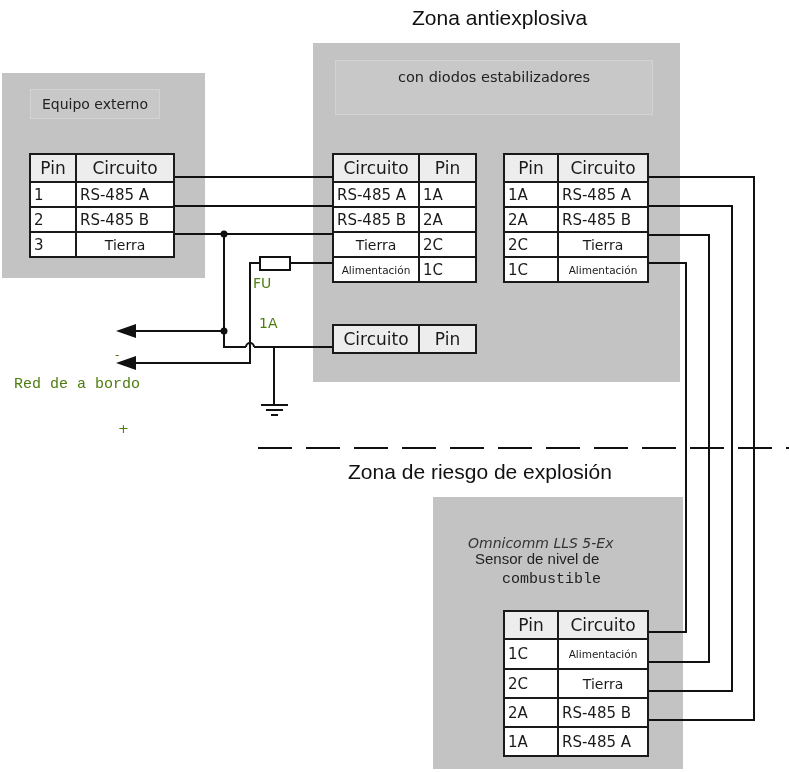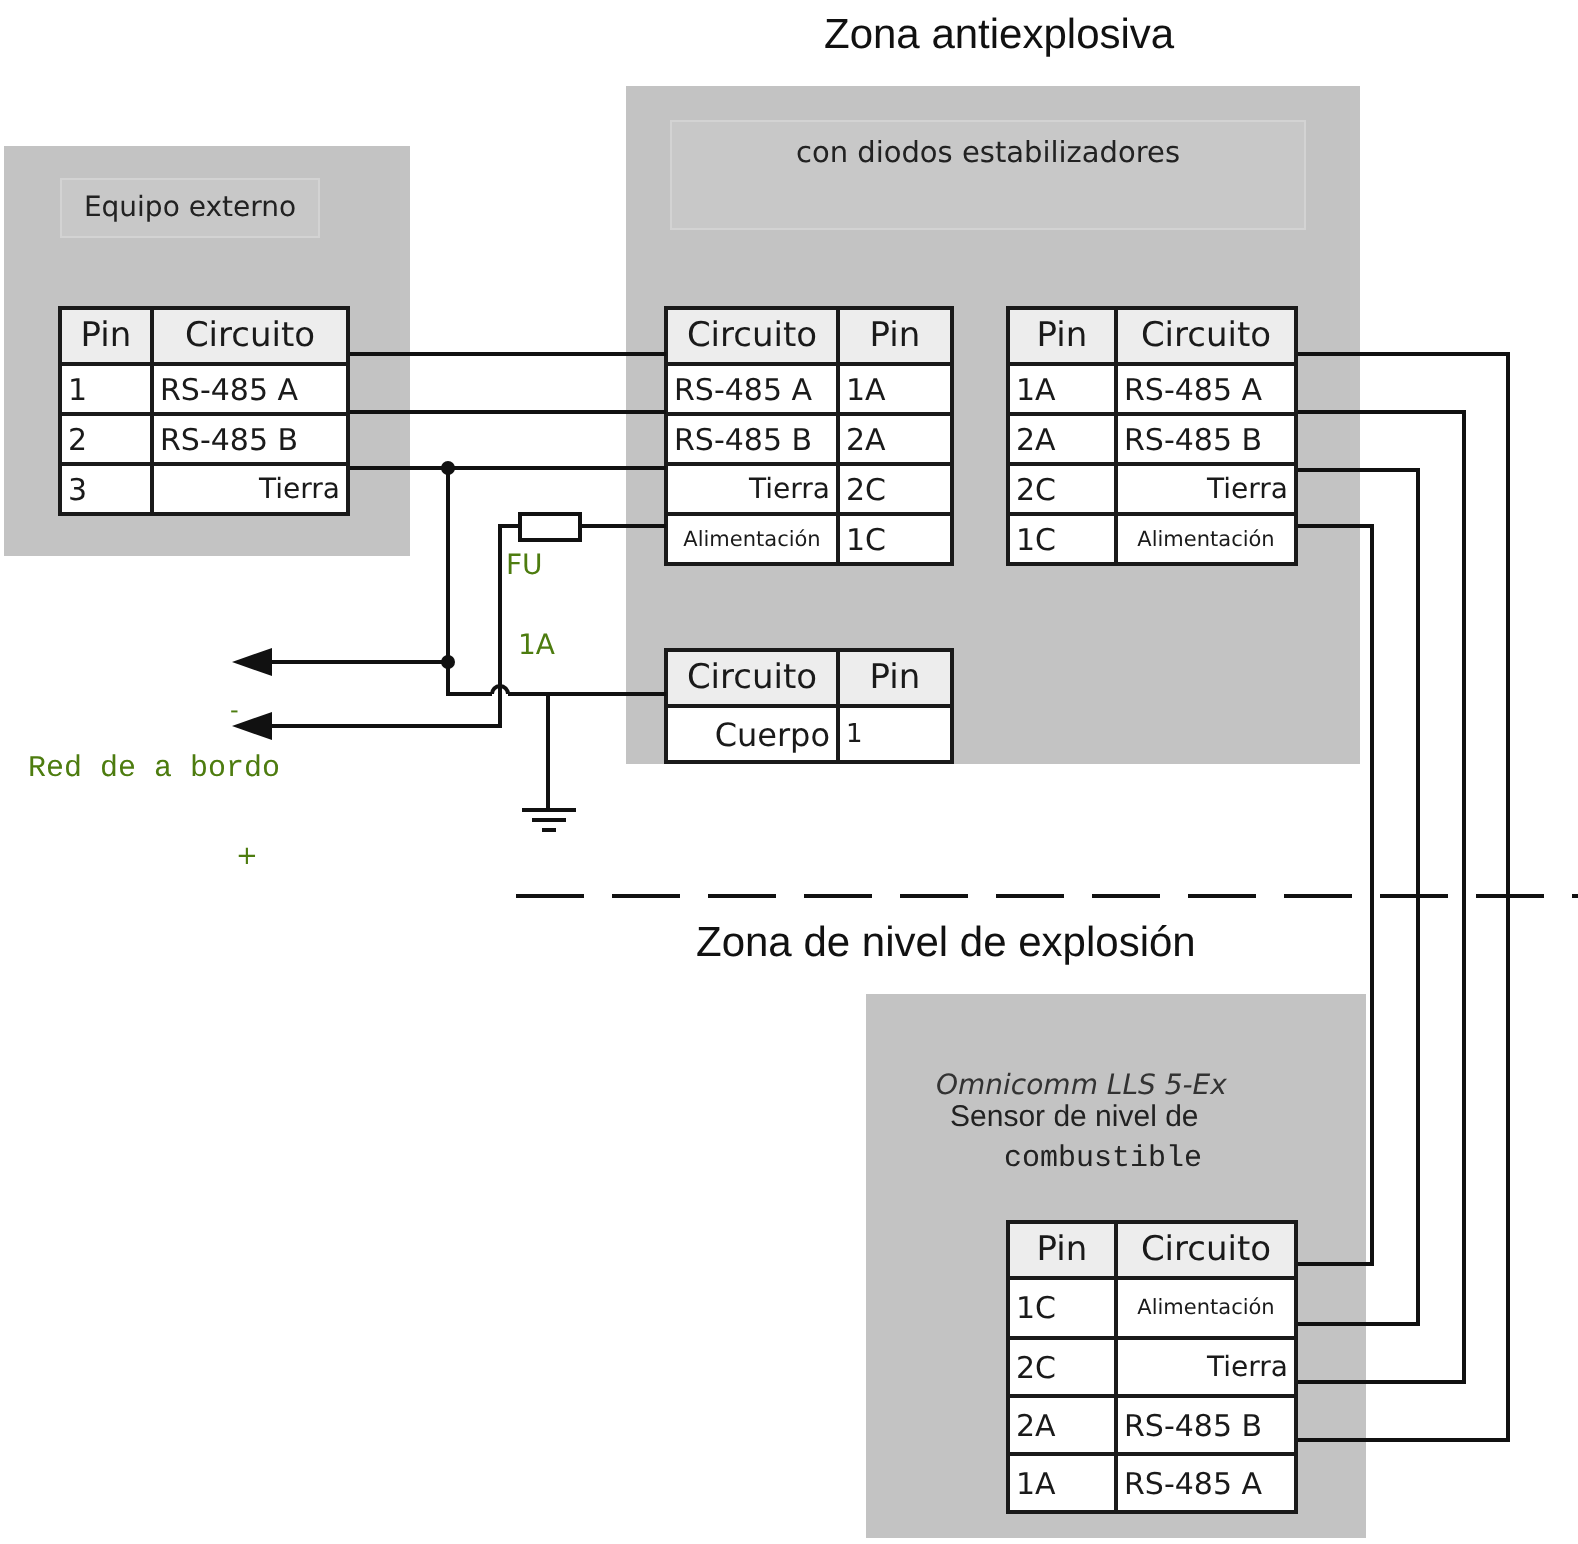--- a/index.html
+++ b/index.html
@@ -4,34 +4,34 @@
 <style>
   html, body { margin:0; padding:0; background:#ffffff; }
   body { width:789px; height:772px; position:relative; overflow:hidden; font-family:"DejaVu Sans", sans-serif; }
   .abs { position:absolute; }
   .panel { position:absolute; background:#c3c3c3; }
   .zone-title { position:absolute; font-family:"Liberation Sans", sans-serif; font-size:21px; color:#111; white-space:nowrap; }
   .caption-box { position:absolute; background:#c8c8c8; border:1px solid #d3d3d3; color:#222; font-size:14px; text-align:center; line-height:20px; }
   table.pins { position:absolute; border-collapse:collapse; border:2px solid #1a1a1a; background:#fff;margin-top:21px; }
   table.pins td { border:2px solid #1a1a1a; padding:0 3px; height:25px; font-size:15px; color:#1a1a1a; white-space:nowrap; box-sizing:border-box; }
   table.pins tr.hdr td { background:#ededed; font-size:17px; text-align:center; height:28px; }
-  table.pins td.c { text-align:right; }
+  table.pins td.c { text-align:center; }
   table.pins td.small { font-size:10.5px; text-align:center; }
   svg.wires { position:absolute; left:0; top:0; }
   .lbl { position:absolute; font-size:14px; color:#4d7c0f; white-space:nowrap;margin-top:38px; }
 </style>
 </head>
 <body>
 
 <div class="panel" style="left:2px;top:73px;width:203px;height:205px;"></div>
 <div class="panel" style="left:313px;top:43px;width:367px;height:339px;"></div>
 <div class="panel" style="left:433px;top:497px;width:250px;height:272px;"></div>
 
 <div class="zone-title" style="left:412px;top:6px;">Zona antiexplosiva</div>
-<div class="zone-title" style="left:348px;top:460px;">Zona de nivel de explosión</div>
+<div class="zone-title" style="left:348px;top:460px;">Zona de riesgo de explosión</div>
 
 <div class="caption-box" style="left:30px;top:89px;width:128px;height:28px;line-height:28px;">
   <span>Equipo externo</span>
 </div>
 
 <div class="caption-box" style="left:335px;top:60px;width:318px;height:55px;padding-top:6px;box-sizing:border-box;font-size:14.5px;">
   <div>con diodos estabilizadores</div>
 </div>
 
 <table class="pins" style="left:29px;top:132px;width:146px;">
@@ -104,24 +104,20 @@
   </tr>
 </tbody>
   </table>
 
 <table class="pins" style="left:332px;top:303px;width:145px;">
   <tbody>
       <tr class="hdr">
     <td style="width:86px;">Circuito</td>
     <td>Pin</td>
   </tr>
-  <tr>
-    <td class="c" style="font-size:16px;height:28px;">Cuerpo</td>
-    <td style="font-size:13px;">1</td>
-  </tr>
 </tbody>
   </table>
 
 <div class="abs" style="left:468px;top:535px;font-size:14px;font-style:italic;color:#333;">Omnicomm LLS 5-Ex</div>
 <div class="abs" style="left:475px;top:550px;font-family:'Liberation Sans',sans-serif;font-size:15px;color:#222;">Sensor de nivel de</div>
 <div class="abs" style="left:502px;top:571px;font-family:Liberation Mono, monospace;font-size:15px;color:#222;">combustible</div>
 
 <table class="pins" style="left:503px;top:589px;width:146px;">
   <tbody>
       <tr class="hdr">

